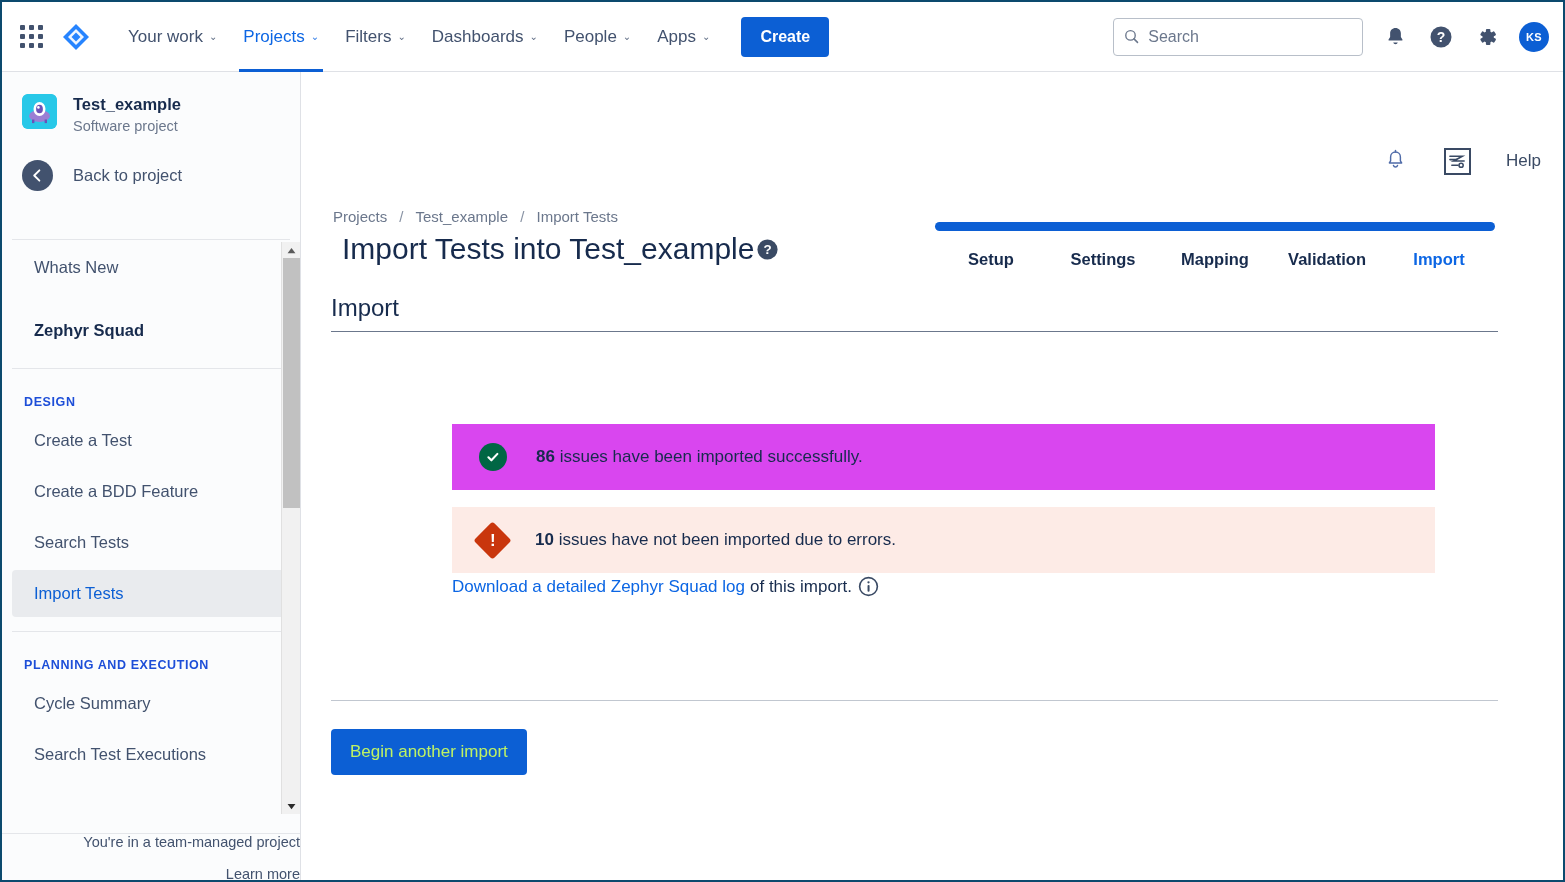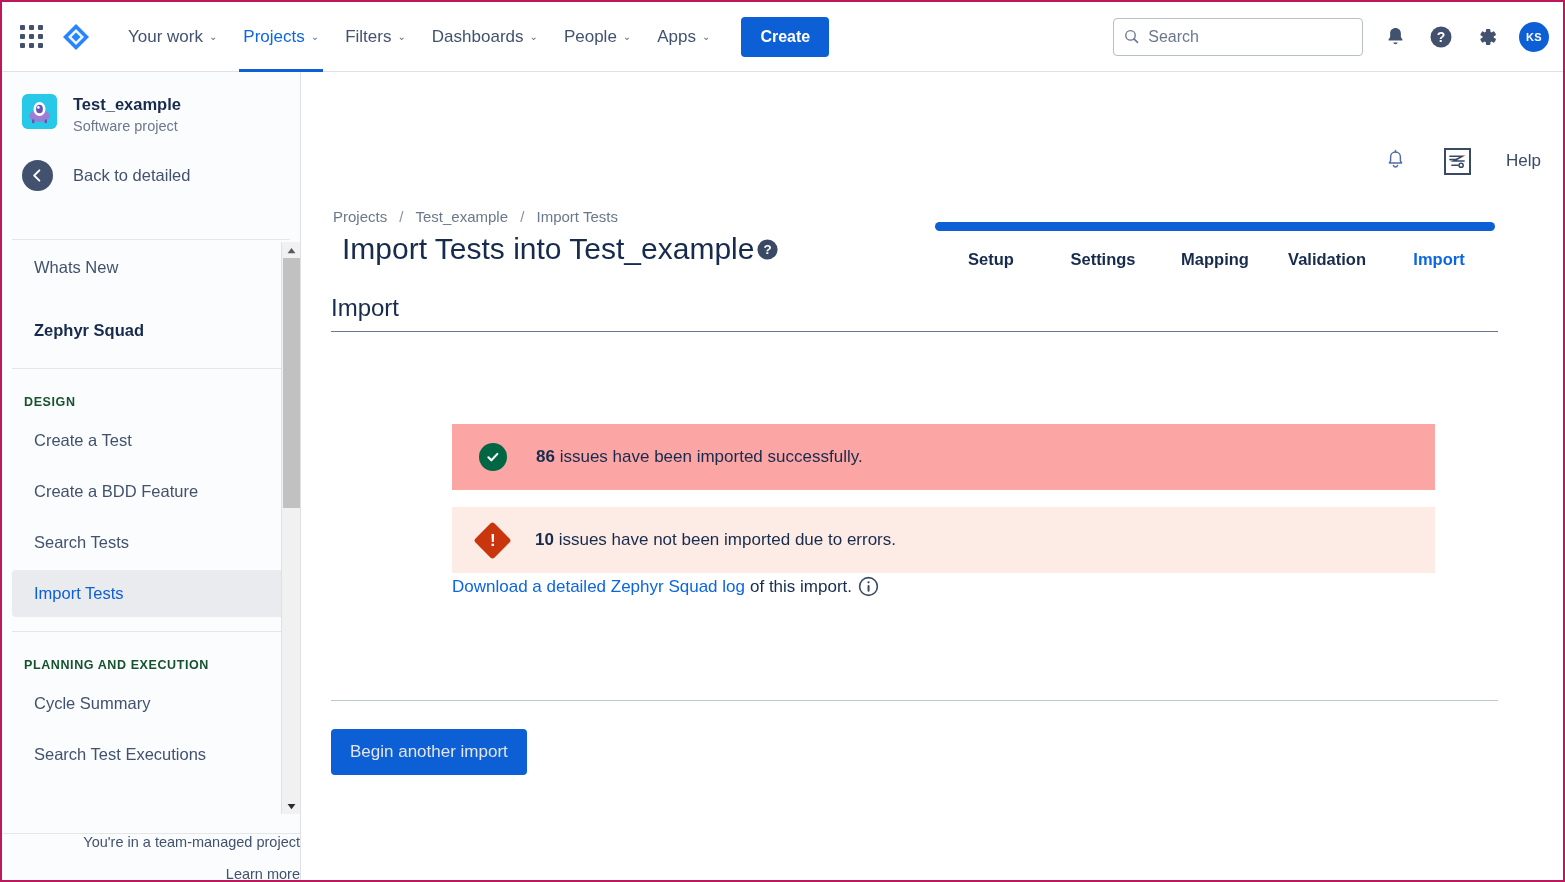--- a/index.html
+++ b/index.html
@@ -5,21 +5,21 @@
   * { box-sizing: border-box; margin: 0; padding: 0; }
   html, body {
     width: 1565px; height: 882px;
     background: #ffffff;
     font-family: "Liberation Sans", sans-serif;
     overflow: hidden;
   }
   .app-frame {
     position: relative;
     width: 1565px; height: 882px;
-    border: 2px solid #be185d;
+    border: 2px solid #0c4a6e;
     background: #ffffff;
     overflow: hidden;
   }
 
   
   .topnav {
     position: absolute; top: 0; left: 0;
     width: 1561px; height: 70px;
     background: #ffffff;
     border-bottom: 1px solid #dfe1e6;
@@ -81,21 +81,21 @@
   .back-row { display: flex; align-items: center; padding: 26px 0 0 20px; cursor: pointer; }
   .back-circle {
     width: 31px; height: 31px; border-radius: 50%; background: #42526e;
     display: flex; align-items: center; justify-content: center; flex: none;
   }
   .back-label { margin-left: 20px; font-size: 16.5px; color: #42526e; }
 
   .side-scrollarea { position: absolute; top: 167px; left: 0; width: 298px; bottom: 68px; }
   .side-divider { height: 1px; background: #e4e6ea; margin: 0 10px; }
   .side-section {
-    font-size: 12.5px; font-weight: 700; color: #14532d; letter-spacing: .6px;
+    font-size: 12.5px; font-weight: 700; color: #1d4ed8; letter-spacing: .6px;
     padding: 26px 0 4px 22px;
   }
   .side-link {
     display: block; font-size: 16.5px; color: #42526e; padding: 13px 0 13px 22px;
     margin: 4px 8px 4px 10px; border-radius: 4px; cursor: pointer; line-height: 21px;
   }
   .side-link.first { margin-top: 16px; }
   .side-link.selected { background: #e9ebee; color: #0c5fd4; }
   .side-foot {
     position: absolute; left: 0; bottom: 0; width: 298px;
@@ -148,21 +148,21 @@
   .section-head {
     position: absolute; top: 222px; left: 29px; right: 65px;
     border-bottom: 1px solid #6b778c; padding-bottom: 9px;
   }
   .section-head span { font-size: 24px; color: #172b4d; }
 
   .alerts { position: absolute; top: 352px; left: 150px; width: 983px; }
   .alert {
     display: flex; align-items: center; height: 66px; padding-left: 27px; gap: 29px;
   }
-  .alert.success { background: #fca5a5; }
+  .alert.success { background: #d946ef; }
   .alert.error { background: #fdebe6; margin-top: 17px; }
   .alert-text { font-size: 17px; color: #172b4d; }
   .alert-text b { font-weight: 700; }
   .ok-circle {
     width: 28px; height: 28px; border-radius: 50%; background: #006644;
     display: flex; align-items: center; justify-content: center; flex: none;
   }
   .err-diamond {
     width: 27px; height: 27px; background: #c9360d; flex: none;
     transform: rotate(45deg); border-radius: 3px;
@@ -176,21 +176,21 @@
     position: absolute; top: 504px; left: 150px;
     display: flex; align-items: flex-end; font-size: 17px; color: #172b4d;
   }
   .dl-link { color: #0c66e4; cursor: pointer; }
   .dl-tail { margin-left: 5px; }
   .info-icon { margin-left: 6px; display: flex; cursor: pointer; }
 
   .foot-divider { position: absolute; top: 628px; left: 29px; right: 65px; height: 1px; background: #c1c7d0; }
   .begin-btn {
     position: absolute; top: 657px; left: 29px;
-    background: #0c5fd4; color: #e5e5e5; border: none; border-radius: 4px;
+    background: #0c5fd4; color: #bef264; border: none; border-radius: 4px;
     font-size: 17px; padding: 13px 19px; cursor: pointer; font-family: inherit;
   }
 </style>
 </head>
 <body>
 
 <div class="app-frame">
 
   <div class="topnav">
 
@@ -295,21 +295,21 @@
         <div class="proj-type">Software project</div>
       </div>
     </div>
 
     <div class="back-row">
       <div class="back-circle">
         <svg width="17" height="17" viewBox="0 0 18 18">
           <path d="M11 3.5L5.5 9l5.5 5.5" fill="none" stroke="#ffffff" stroke-width="2" stroke-linecap="round" stroke-linejoin="round"></path>
         </svg>
       </div>
-      <div class="back-label">Back to detailed</div>
+      <div class="back-label">Back to project</div>
     </div>
 
     <div class="side-scrollarea">
       <div class="side-divider"></div>
 
       <div class="side-link">
         <span>Whats New</span>
       </div>
       <div class="side-link first">
         <span style="font-weight:600;color:#172b4d;">Zephyr Squad</span>

